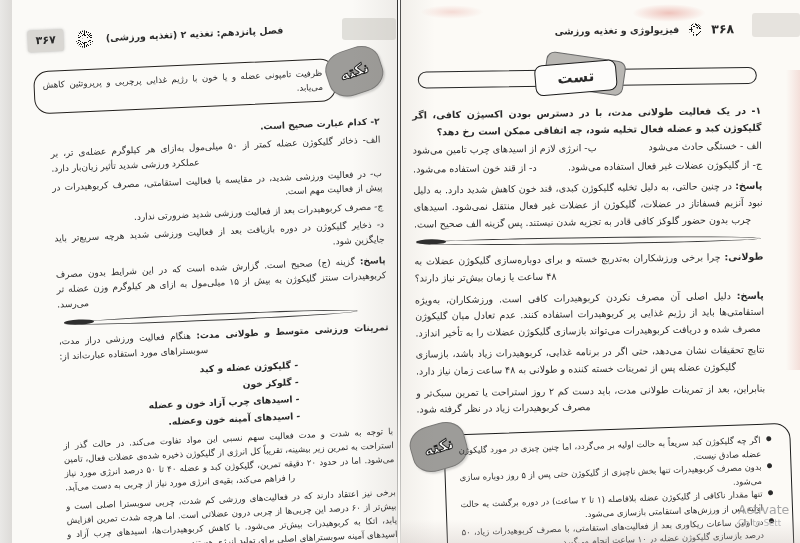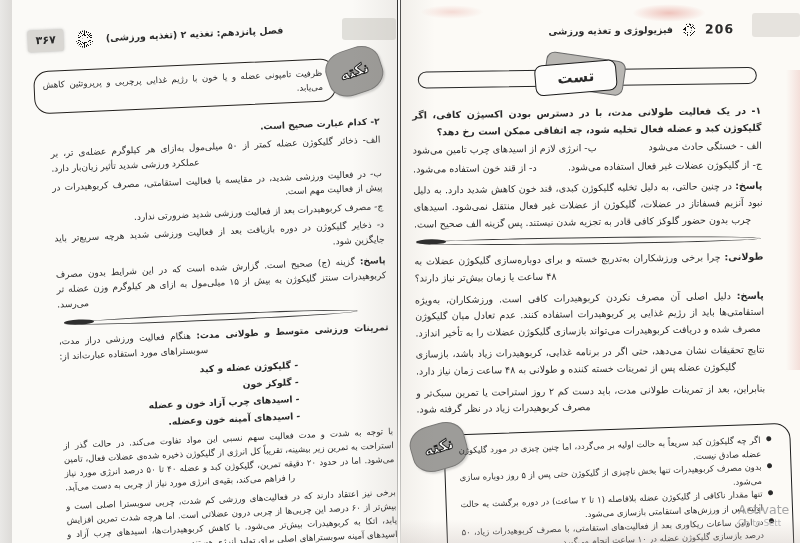--- a/index.html
+++ b/index.html
@@ -140,21 +140,21 @@
       <p class="para lp-small">برخی نیز اعتقاد دارند که در فعالیت‌های ورزشی کم شدت، چربی سوبسترا اصلی است و بیش‌تر از ۶۰ درصد این چربی‌ها از چربی درون عضلاتی است. اما هرچه شدت تمرین افزایش یابد، اتکا به کربوهیدرات بیش‌تر می‌شود. با کاهش کربوهیدرات‌ها، اسیدهای چرب آزاد و اسیدهای آمینه سوبستراهای اصلی برای تولید انرژی هستند.</p>
 
     </div>
   </div>
 
   <div class="page page-right">
     <div class="rp-content rtl">
       <div class="rp-header">
         <span class="rp-title rtl">فیزیولوژی و تغذیه ورزشی</span>
         <span class="star" style="width:20px;height:20px;"></span>
-        <span class="rp-num">206</span>
+        <span class="rp-num">۳۶۸</span>
       </div>
 
       <div class="test-banner">
         <div class="test-line"></div>
         <div class="test-badge-wrap">
           <div class="test-back"></div>
           <div class="test-front">تست</div>
         </div>
       </div>
 

